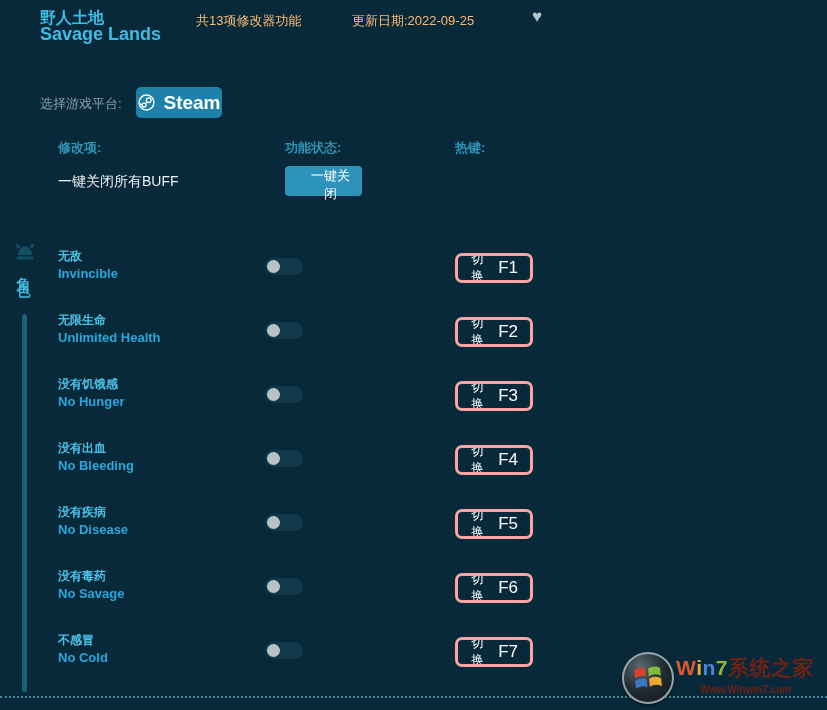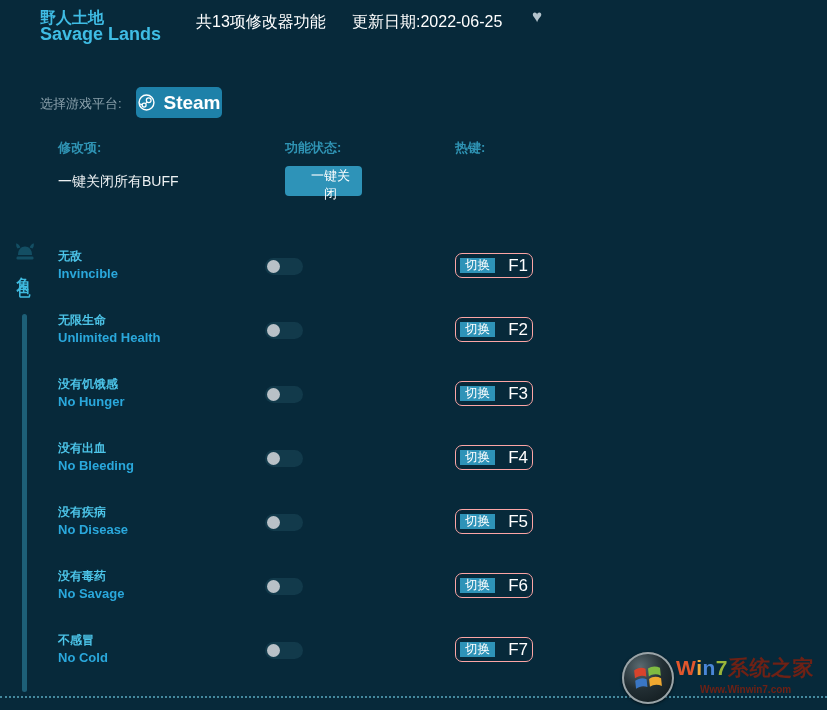--- a/index.html
+++ b/index.html
@@ -5,21 +5,21 @@
   html,body{margin:0;padding:0;}
   body{
     width:827px;height:710px;overflow:hidden;
     background:#07293a;
     font-family:"Liberation Sans","DejaVu Sans",sans-serif;
     position:relative;
   }
   .abs{position:absolute;}
   
   .title-cn{left:40px;top:8px;font-size:16px;font-weight:bold;color:#3fbce4;}
-  .meta{font-size:16px;color:#ffffff;}
+  .meta{font-size:13px;color:#fdba74;}
   .feature-count{left:196px;top:12px;}
   .update-date{left:352px;top:12px;}
   .heart{left:532px;top:7px;font-size:17px;color:#b3c3cc;cursor:pointer;}
   .title-en{left:40px;top:24px;font-size:18px;font-weight:bold;color:#3fbce4;text-align:center;}
   
   .platform-label{left:40px;top:95px;font-size:13px;color:#8aa0ab;}
   .steam-btn{
     left:136px;top:87px;width:86px;height:31px;
     background:#1e81a9;border-radius:5px;border:none;
     display:flex;align-items:center;justify-content:center;gap:7px;
@@ -51,22 +51,22 @@
   .frow{position:absolute;left:0;width:827px;height:64px;}
   .fname-cn{position:absolute;left:58px;top:8px;font-size:12px;font-weight:bold;color:#4cc4e8;}
   .fname-en{position:absolute;left:58px;top:26px;font-size:13px;font-weight:bold;color:#2aa8dc;}
   .toggle{
     position:absolute;left:265px;top:18px;width:38px;height:17px;
     background:#123a4b;border-radius:9px;cursor:pointer;
   }
   .knob{position:absolute;left:2px;top:2px;width:13px;height:13px;border-radius:50%;background:#b9c1c7;}
   .hotkey{
     position:absolute;left:455px;top:13px;width:78px;height:25px;
-    border:1px solid #fca5a5;border-radius:7px;overflow:hidden;
-    display:flex;cursor:pointer;background:transparent;padding:4px;
+    border:3px solid #fca5a5;border-radius:7px;overflow:hidden;
+    display:flex;cursor:pointer;background:transparent;padding:12px;
   }
   .hk-action{
     width:40px;height:100%;background:#2e93b8;color:#fff;font-size:12.5px;
     display:flex;align-items:center;justify-content:center;
   }
   .hk-key{
     flex:1;height:100%;color:#fff;font-size:17px;font-weight:500;
     display:flex;align-items:center;justify-content:center;margin-left:13px;
   }
   
@@ -82,21 +82,21 @@
   .wm-line1{font-size:21px;font-weight:bold;white-space:nowrap;letter-spacing:0.5px;}
   .wm-line1 .suffix{color:#6e2115;}
   .lw{color:#e2572d;} .li{color:#f0a93a;} .ln{color:#4a86d8;} .l7{color:#9ab53a;}
   .wm-line2{font-size:10px;font-weight:bold;color:#6e2115;margin-top:2px;margin-left:24px;white-space:nowrap;}
 </style>
 </head>
 <body>
 
 <div class="abs title-cn">野人土地</div>
 <div class="abs meta feature-count">共13项修改器功能</div>
-<div class="abs meta update-date">更新日期:2022-06-25</div>
+<div class="abs meta update-date">更新日期:2022-09-25</div>
 <div class="abs heart">♥</div>
 <div class="abs title-en">Savage Lands</div>
 
 <div class="abs platform-label">选择游戏平台:</div>
 <button class="abs steam-btn">
   <span style="display:flex;">
     <svg width="19" height="19" viewBox="0 0 24 24">
       <circle cx="12" cy="12" r="9.4" fill="none" stroke="#ffffff" stroke-width="1.8"></circle>
       <circle cx="9" cy="15.2" r="2.5" fill="none" stroke="#ffffff" stroke-width="1.6"></circle>
       <circle cx="14.8" cy="9.2" r="3" fill="none" stroke="#ffffff" stroke-width="1.6"></circle>

